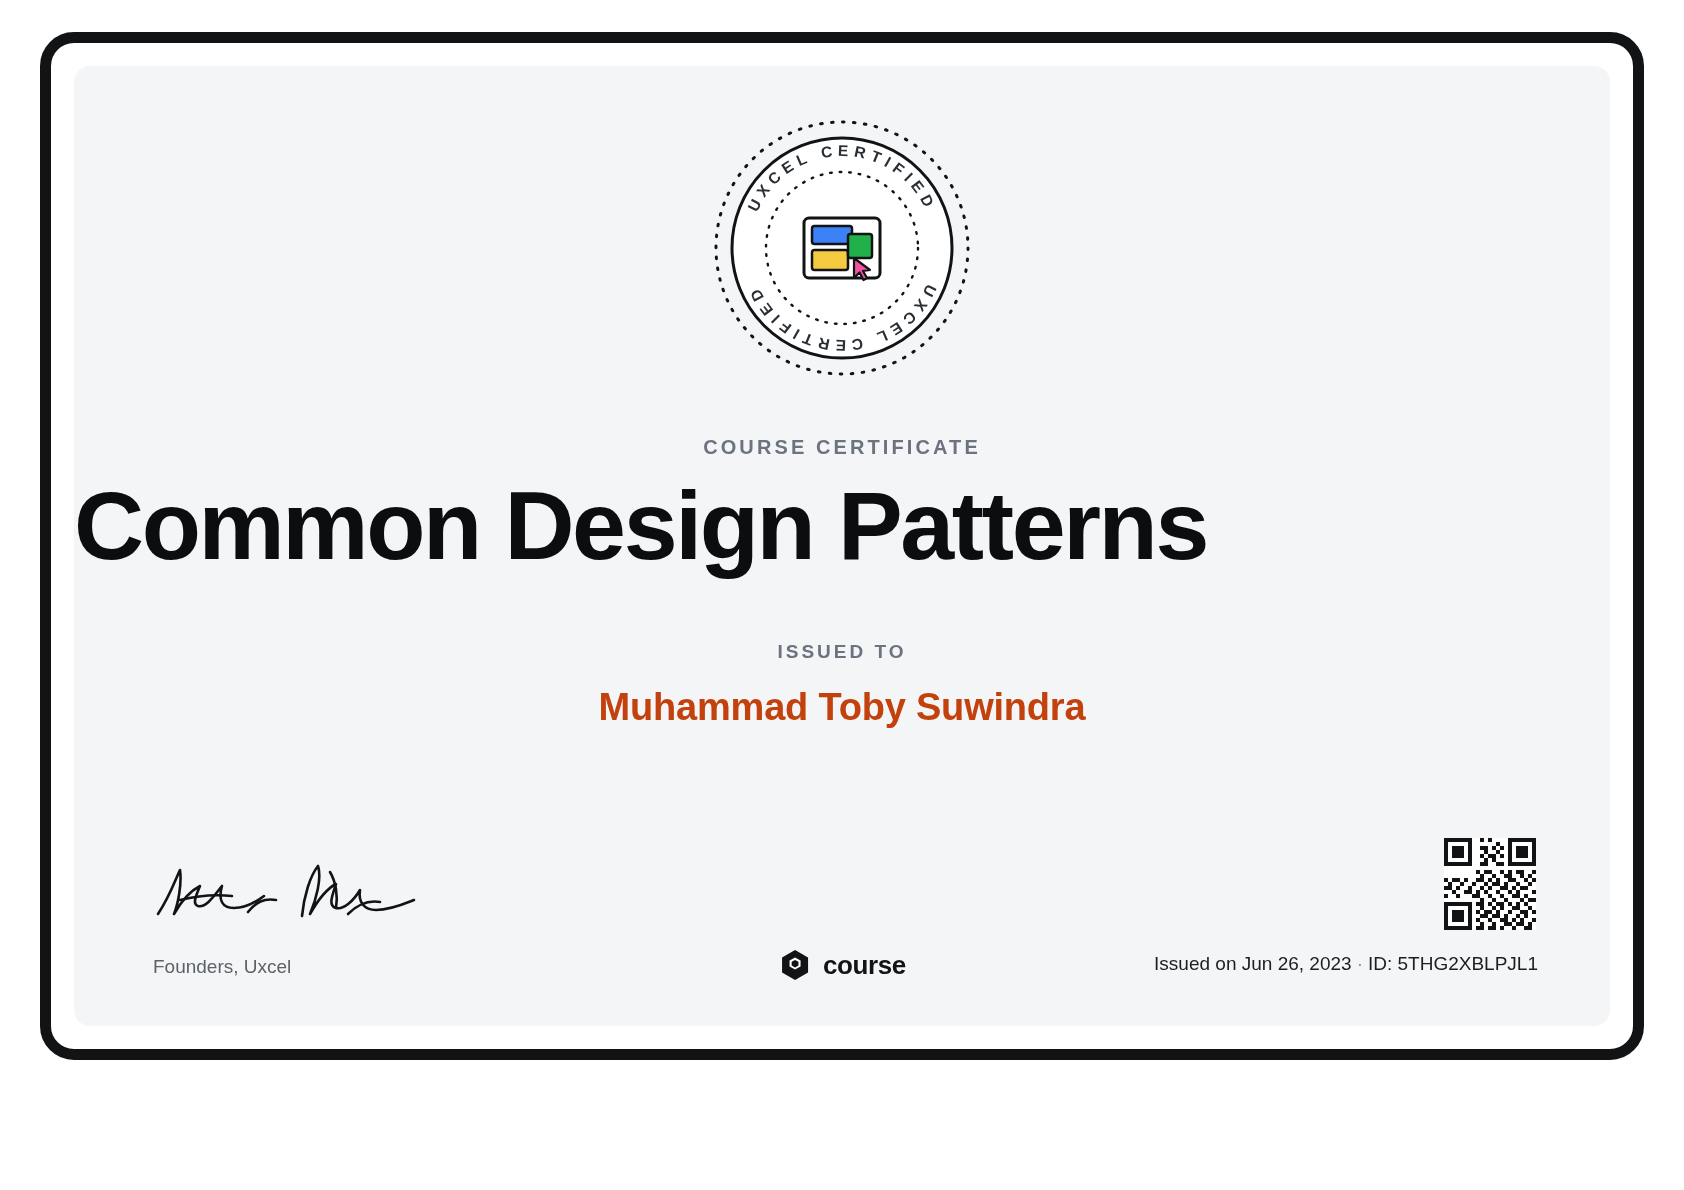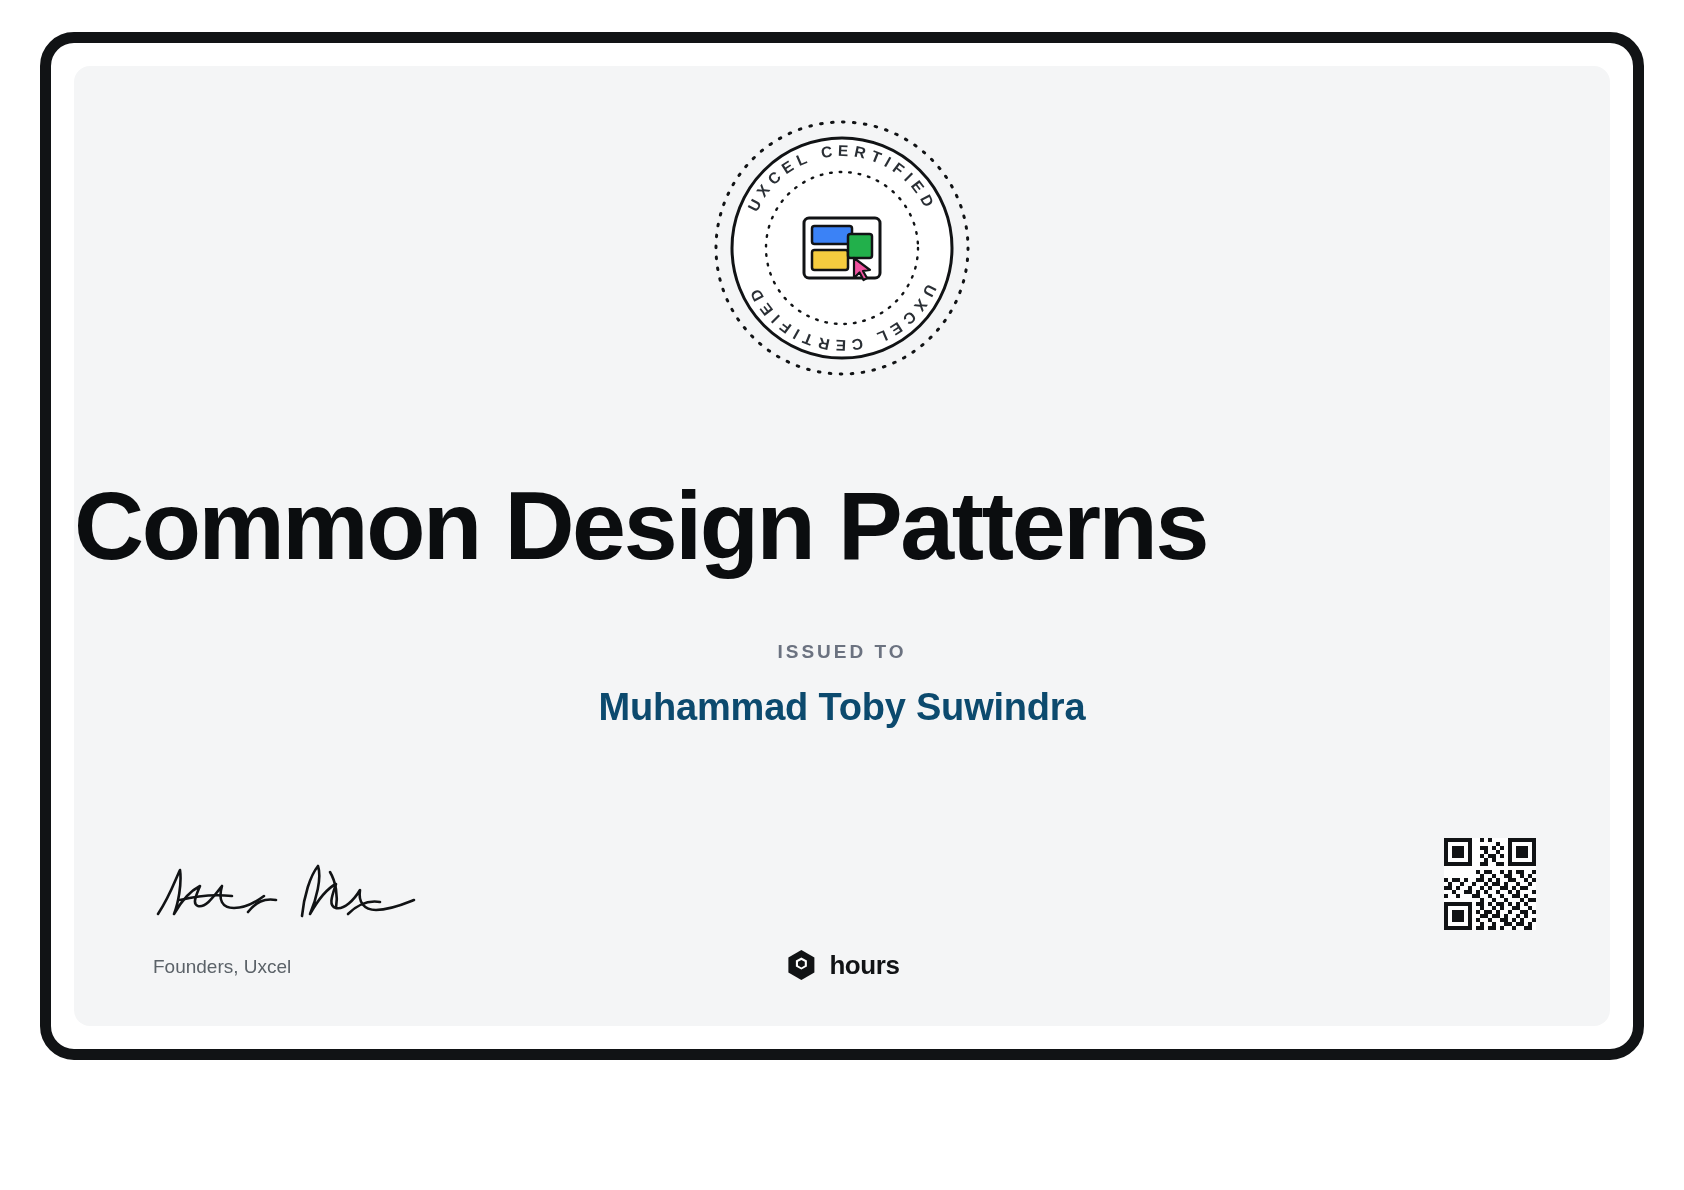--- a/index.html
+++ b/index.html
@@ -87,21 +87,21 @@
   }
 
   .recipient-name {
     position: absolute;
     left: 0;
     right: 0;
     top: 620px;
     text-align: center;
     font-size: 38px;
     font-weight: bold;
-    color: #0c4a6e;
+    color: #c2410c;
     letter-spacing: -0.2px;
   }
 
   .description {
     position: absolute;
     left: 50%;
     transform: translateX(-50%);
     top: 706px;
     width: 800px;
     text-align: center;
@@ -194,20 +194,21 @@
         <g>
           <rect x="102" y="110" width="76" height="60" rx="5" fill="#ffffff" stroke="#111315" stroke-width="3"></rect>
           <rect x="110" y="118" width="40" height="18" rx="2.5" fill="#3b82f6" stroke="#111315" stroke-width="2.5"></rect>
           <rect x="110" y="142" width="36" height="20" rx="2.5" fill="#f5cc3f" stroke="#111315" stroke-width="2.5"></rect>
           <rect x="146" y="126" width="24" height="24" rx="2.5" fill="#22b04b" stroke="#111315" stroke-width="2.5"></rect>
           <path d="M 152 150 L 152 170 L 157.5 164.5 L 161.5 172 L 165 170 L 161 163 L 168 162 Z" fill="#f053a0" stroke="#111315" stroke-width="2.2" stroke-linejoin="round"></path>
         </g>
       </svg>
     </div>
 
+    <div class="label-kicker">COURSE CERTIFICATE</div>
 
     <div class="course-title">Common Design Patterns</div>
 
     <div class="label-issued-to">ISSUED TO</div>
 
     <div class="recipient-name">Muhammad Toby Suwindra</div>
 
 
     <div class="signature">
       <svg width="300" height="80" viewBox="0 0 300 80" xmlns="http://www.w3.org/2000/svg">
@@ -223,21 +224,21 @@
     </div>
 
     <div class="founders-label">Founders, Uxcel</div>
 
     <div class="brand">
       <svg class="brand-mark" viewBox="0 0 34 34" xmlns="http://www.w3.org/2000/svg">
         <path d="M17 2 L30 9.5 L30 24.5 L17 32 L4 24.5 L4 9.5 Z" fill="#111315"></path>
         <path d="M11.5 12.5 L17 9.5 L22.5 12.5 L22.5 18.5 L17 21.5 L11.5 18.5 Z" fill="#ffffff"></path>
         <path d="M13.6 13.8 L17 11.9 L20.4 13.8 L20.4 17.6 L17 19.5 L13.6 17.6 Z" fill="#111315"></path>
       </svg>
-      <span class="brand-name">hours</span>
+      <span class="brand-name">course</span>
     </div>
 
     <div class="qr">
       <svg width="92" height="92" viewBox="0 0 23 23" xmlns="http://www.w3.org/2000/svg" shape-rendering="crispEdges">
         <rect width="23" height="23" fill="#ffffff"></rect>
         <g fill="#111315">
           <rect x="0" y="0" width="7" height="1"></rect>
             <rect x="0" y="6" width="7" height="1"></rect>
           <rect x="0" y="0" width="1" height="7"></rect>
             <rect x="6" y="0" width="1" height="7"></rect>
@@ -359,15 +360,18 @@
             <rect x="21" y="21" width="1" height="1"></rect>
           <rect x="8" y="22" width="2" height="1"></rect>
             <rect x="11" y="22" width="2" height="1"></rect>
             <rect x="14" y="22" width="1" height="1"></rect>
             <rect x="17" y="22" width="1" height="1"></rect>
             <rect x="20" y="22" width="2" height="1"></rect>
         </g>
       </svg>
     </div>
 
+    <div class="issue-info">
+      <span>Issued on Jun 26, 2023</span><span class="issue-sep">·</span><span>ID: 5THG2XBLPJL1</span>
+    </div>
 
   </div>
 </div>
 
 </body></html>

